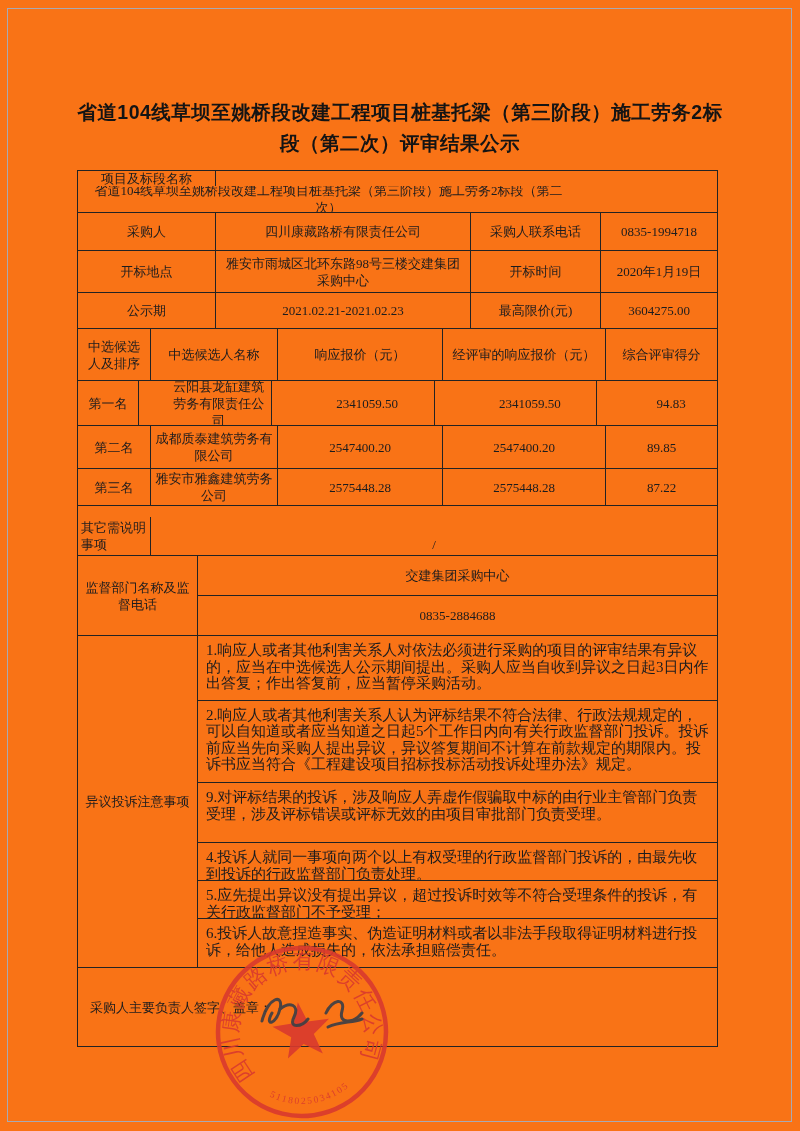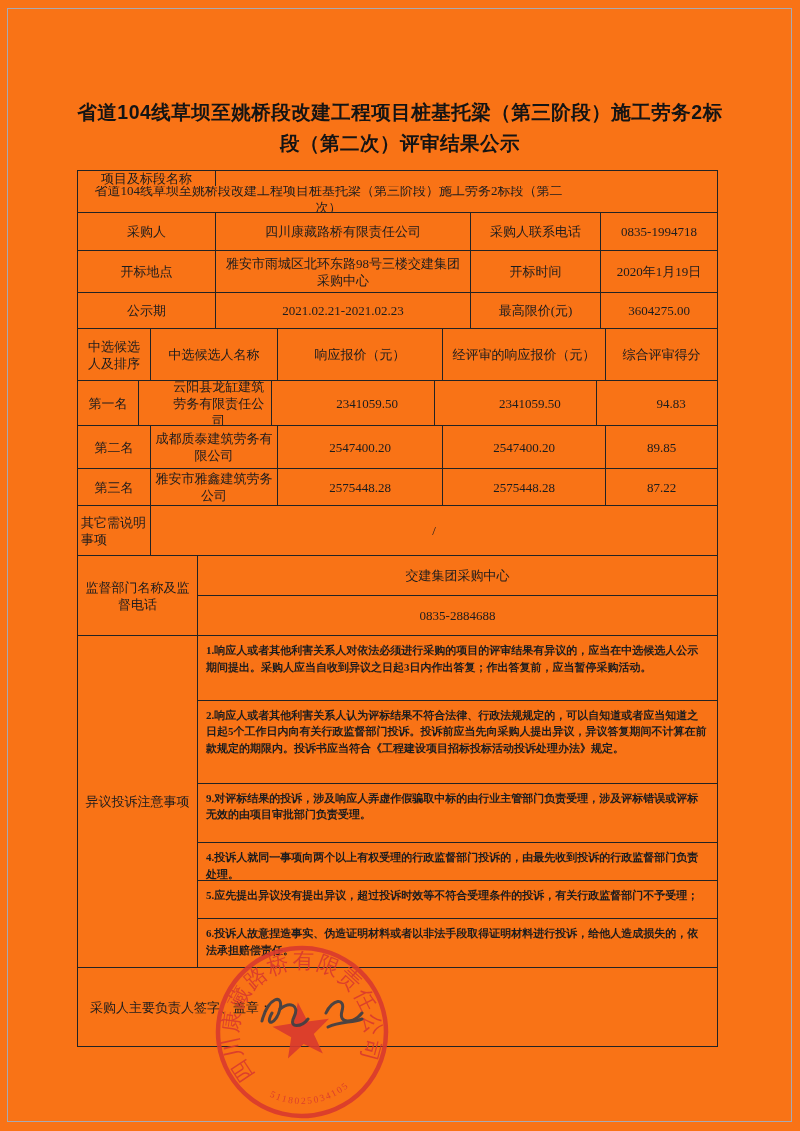--- a/index.html
+++ b/index.html
@@ -27,30 +27,30 @@
   
   .wA1{width:138px;} .wA2{width:255px;} .wA3{width:130px;} .wA4{width:116px;}
   
   .wB1{width:73px;} .wB2{width:127px;} .wB3{width:165px;} .wB4{width:163px;} .wB5{width:111px;}
   .wB-rest{width:566px;}
   
   .wL{width:120px;} .wR{width:519px;}
   .wFull{width:639px;}
 
   .hA1{height:42px;flex-direction:column;} .hA2{height:38px;} .hA3{height:42px;justify-content:center;} .hA4{height:36px;}
-  .hBh{height:52px;} .hB1{height:45px;gap:28px;} .hB2{height:43px;} .hB3{height:37px;} .hB4{height:50px;}
+  .hBh{height:52px;} .hB1{height:45px;gap:28px;} .hB2{height:43px;} .hB3{height:37px;} .hB4{height:50px;align-items:flex-end;}
 
   .stack { display:flex; flex-direction:column; }
   .subrow { display:flex; border-bottom:1px solid #232323; }
   .subrow:last-child { border-bottom:none; }
   .sub40 { height:40px; }
 
   .obj-label { align-items:center; }
   .obj-cell { justify-content:flex-start; align-items:flex-start; text-align:left;
-              font-size:11px; line-height:16.5px; padding:6px 8px 3px 8px;font-weight:bold; }
+              font-size:15px; line-height:16.5px; padding:6px 8px 3px 8px; }
   .o1{height:65px;} .o2{height:83px;} .o3{height:60px;} .o4{height:38px;}
   .o5{height:38px;} .o6{height:48px;}
 
   .sig-row { height:78px; justify-content:flex-start; text-align:left; padding-left:8px; }
 
   .stamp-svg { position:absolute; left:207px; top:937px; width:190px; height:190px;
                opacity:.9; }
   .sig-svg { position:absolute; left:250px; top:983px; width:130px; height:66px; }
   .stamp-text { font-family:"Liberation Serif", serif; }
 </style>

